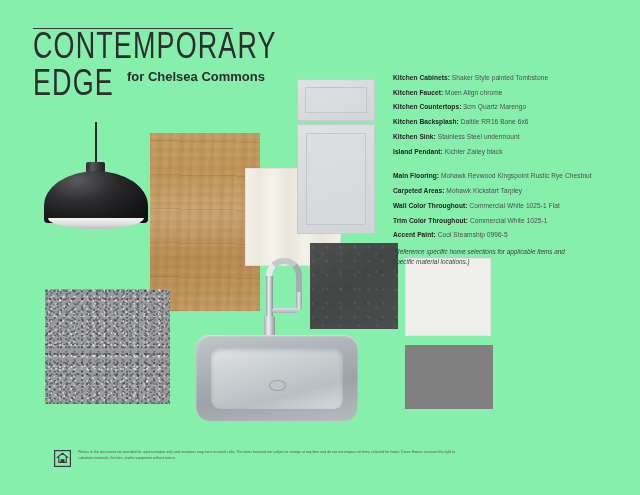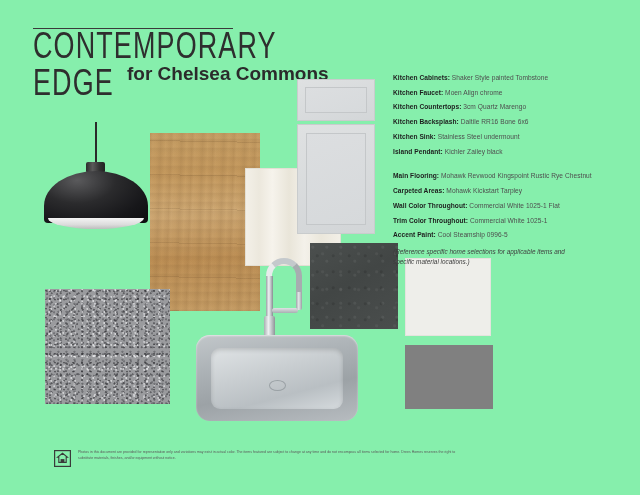--- a/index.html
+++ b/index.html
@@ -22,21 +22,21 @@
     letter-spacing: 1.2px;
     line-height: 0.98;
     color: #2e2e2e;
     font-weight: 300;
     transform: scaleY(1.28) scaleX(0.93);
     transform-origin: left bottom;
     white-space: nowrap;
   }
   .title-word.second { margin-top: 9px; }
   .subtitle {
-    font-size: 19px;
+    font-size: 13px;
     color: #2b2b2b;
     font-weight: 600;
     margin-left: 7px;
     margin-bottom: 12px;
     white-space: nowrap;
   }
 
   
   .specs { position: absolute; left: 393px; top: 73px; width: 240px; }
   .spec-line {
@@ -227,21 +227,21 @@
 </head>
 <body>
 
 <div class="page">
 
   <div class="header">
     <div class="header-rule"></div>
     <div class="title-block">
       <div class="title-lines">
         <div class="title-word">CONTEMPORARY</div>
-        <div class="title-block" style="align-items:flex-start;">
+        <div class="title-block" style="align-items:center;">
           <div class="title-word second">EDGE</div>
           <div class="subtitle">for Chelsea Commons</div>
         </div>
       </div>
     </div>
   </div>
 
   <div class="collage">
 
     <div class="tile wood"></div>

